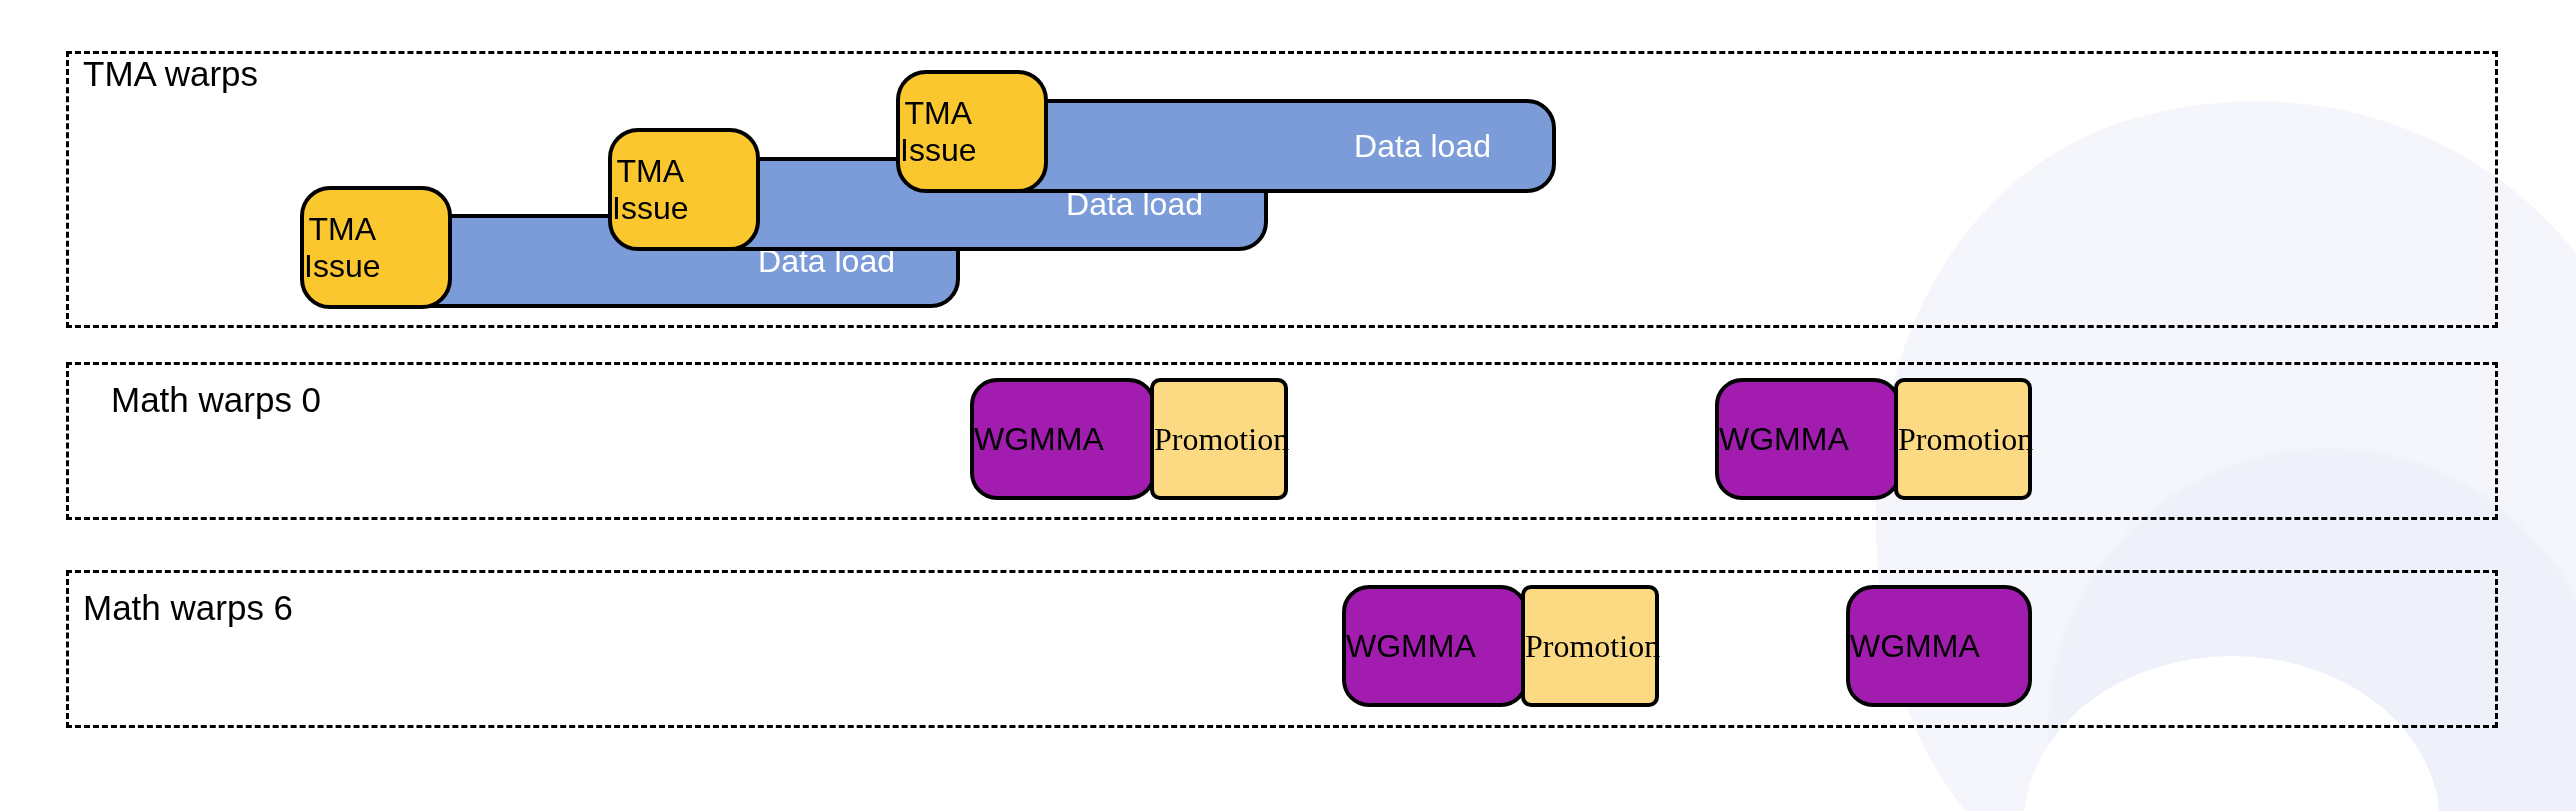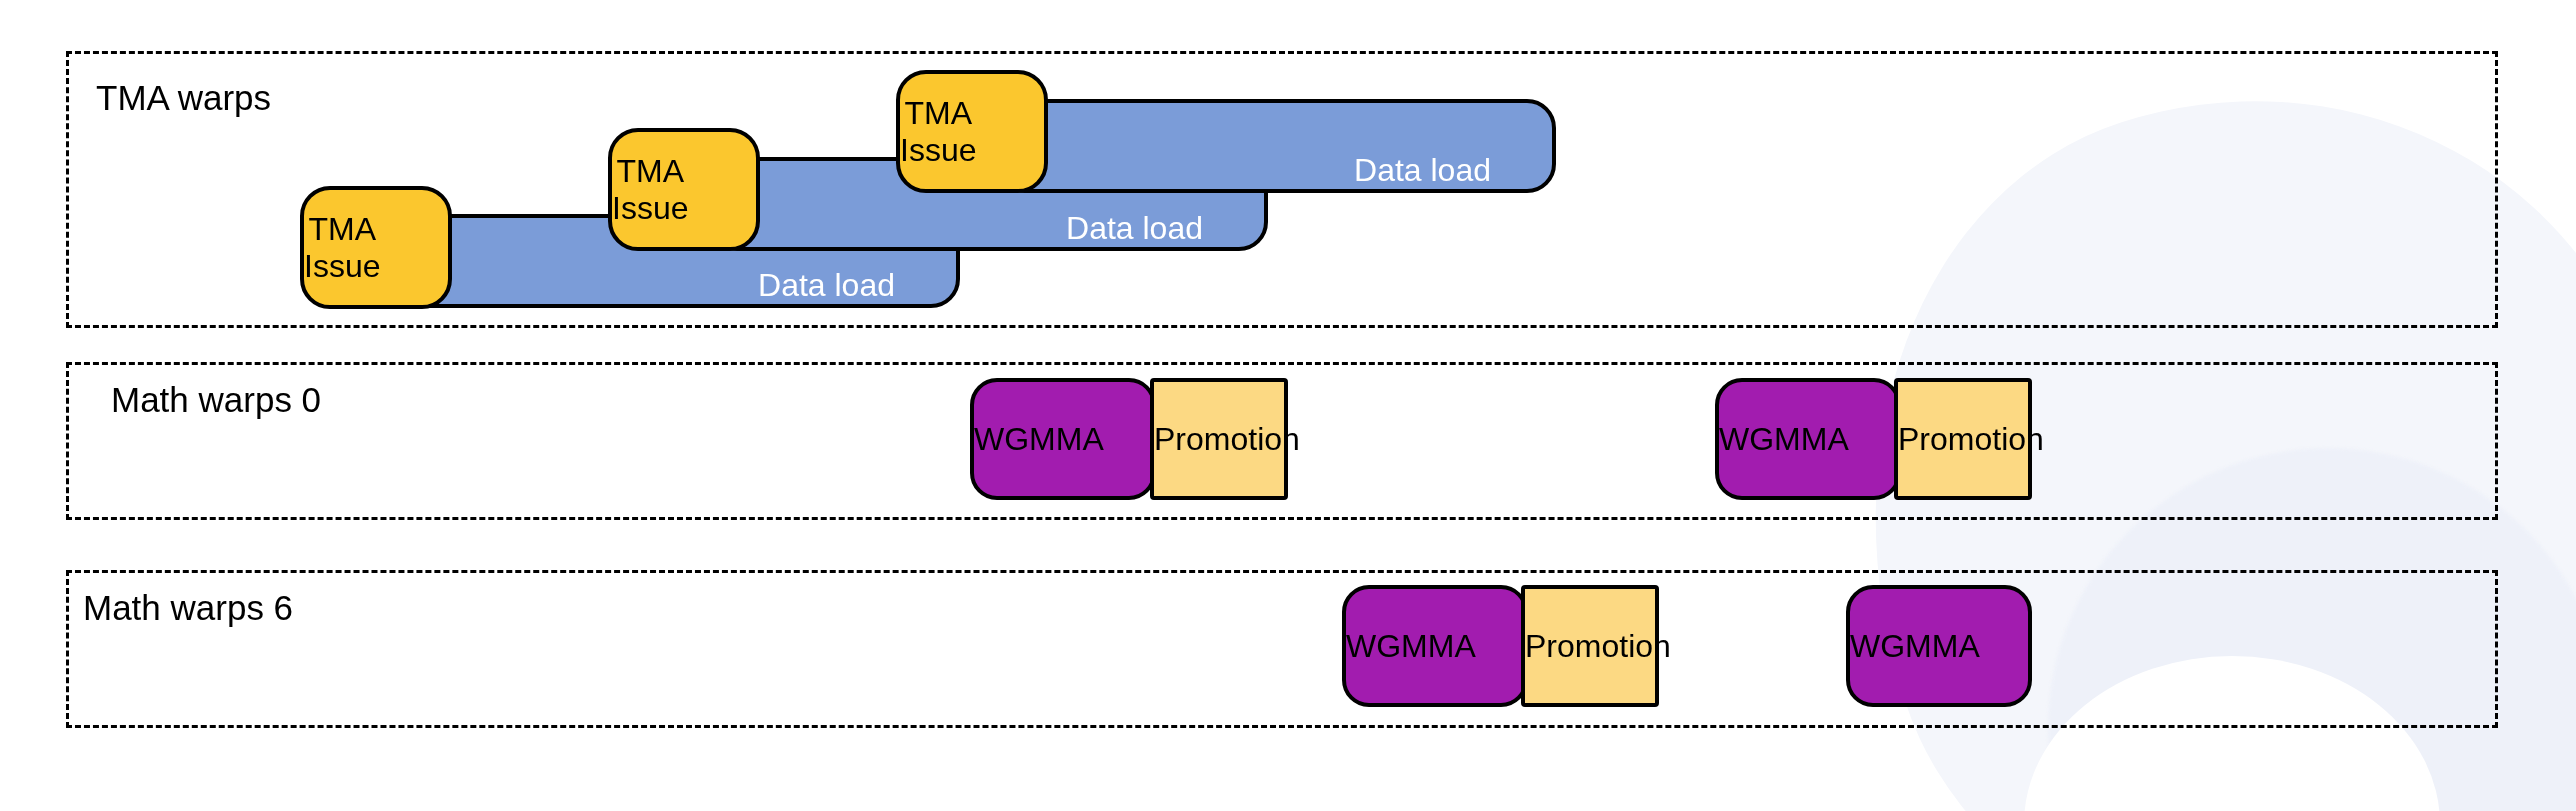--- a/index.html
+++ b/index.html
@@ -22,36 +22,36 @@
   #stage{position:absolute;inset:0;z-index:2;}
 
   .lane{position:absolute;border:3.2px dashed #000000;background:transparent;box-sizing:border-box;}
   .lane-label{position:absolute;color:#000;font-size:35px;line-height:35px;white-space:nowrap;}
 
   .node{position:absolute;box-sizing:border-box;border:4px solid #000000;
         display:flex;align-items:center;justify-content:flex-start;text-align:center;
         font-size:32px;line-height:37px;color:#000000;}
   .node.tma{background:#fbc72e;border-radius:30px;z-index:6;}
   .node.dataload{background:#7b9cd8;border-radius:29px;color:#ffffff;
-        justify-content:flex-end;padding-right:61px;z-index:5;align-items:flex-end;}
+        justify-content:flex-end;padding-right:61px;z-index:5;}
   .node.wgmma{background:#a21caf;border-radius:27px;z-index:6;margin-left:16px;}
-  .node.promotion{background:#fcd983;border-radius:4px;z-index:6;}
+  .node.promotion{background:#fcd983;border-radius:10px;z-index:6;font-family:Liberation Serif, serif;}
   .node .txt{pointer-events:none;}
   .node .txt .l2{display:block;}
 </style>
 </head>
 <body>
 
 <div id="bg-blob-a"></div>
 <div id="bg-blob-b"></div>
 <div id="bg-blob-c"></div>
 
 <div id="stage">
     <div class="lane" style="left: 66px; top: 51px; width: 2432px; height: 277px; border-color: rgb(0, 0, 0);"></div>
-    <div class="lane-label" style="left: 83px; top: 80px; margin-left: 13px;">TMA warps</div>
+    <div class="lane-label" style="left: 83px; top: 56px;">TMA warps</div>
     <div class="node dataload" style="left: 400px; top: 214px; width: 560px; height: 94px; border-color: rgb(0, 0, 0);">
       <span class="txt">Data load</span>
     </div>
     <div class="node tma" style="left: 300px; top: 186px; width: 152px; height: 123px; border-color: rgb(0, 0, 0);">
       <span class="txt"><span>TMA</span><span class="l2">Issue</span></span>
     </div>
     <div class="node dataload" style="left: 708px; top: 157px; width: 560px; height: 94px; border-color: rgb(0, 0, 0);">
       <span class="txt">Data load</span>
     </div>
     <div class="node tma" style="left: 608px; top: 128px; width: 152px; height: 123px; border-color: rgb(0, 0, 0);">

